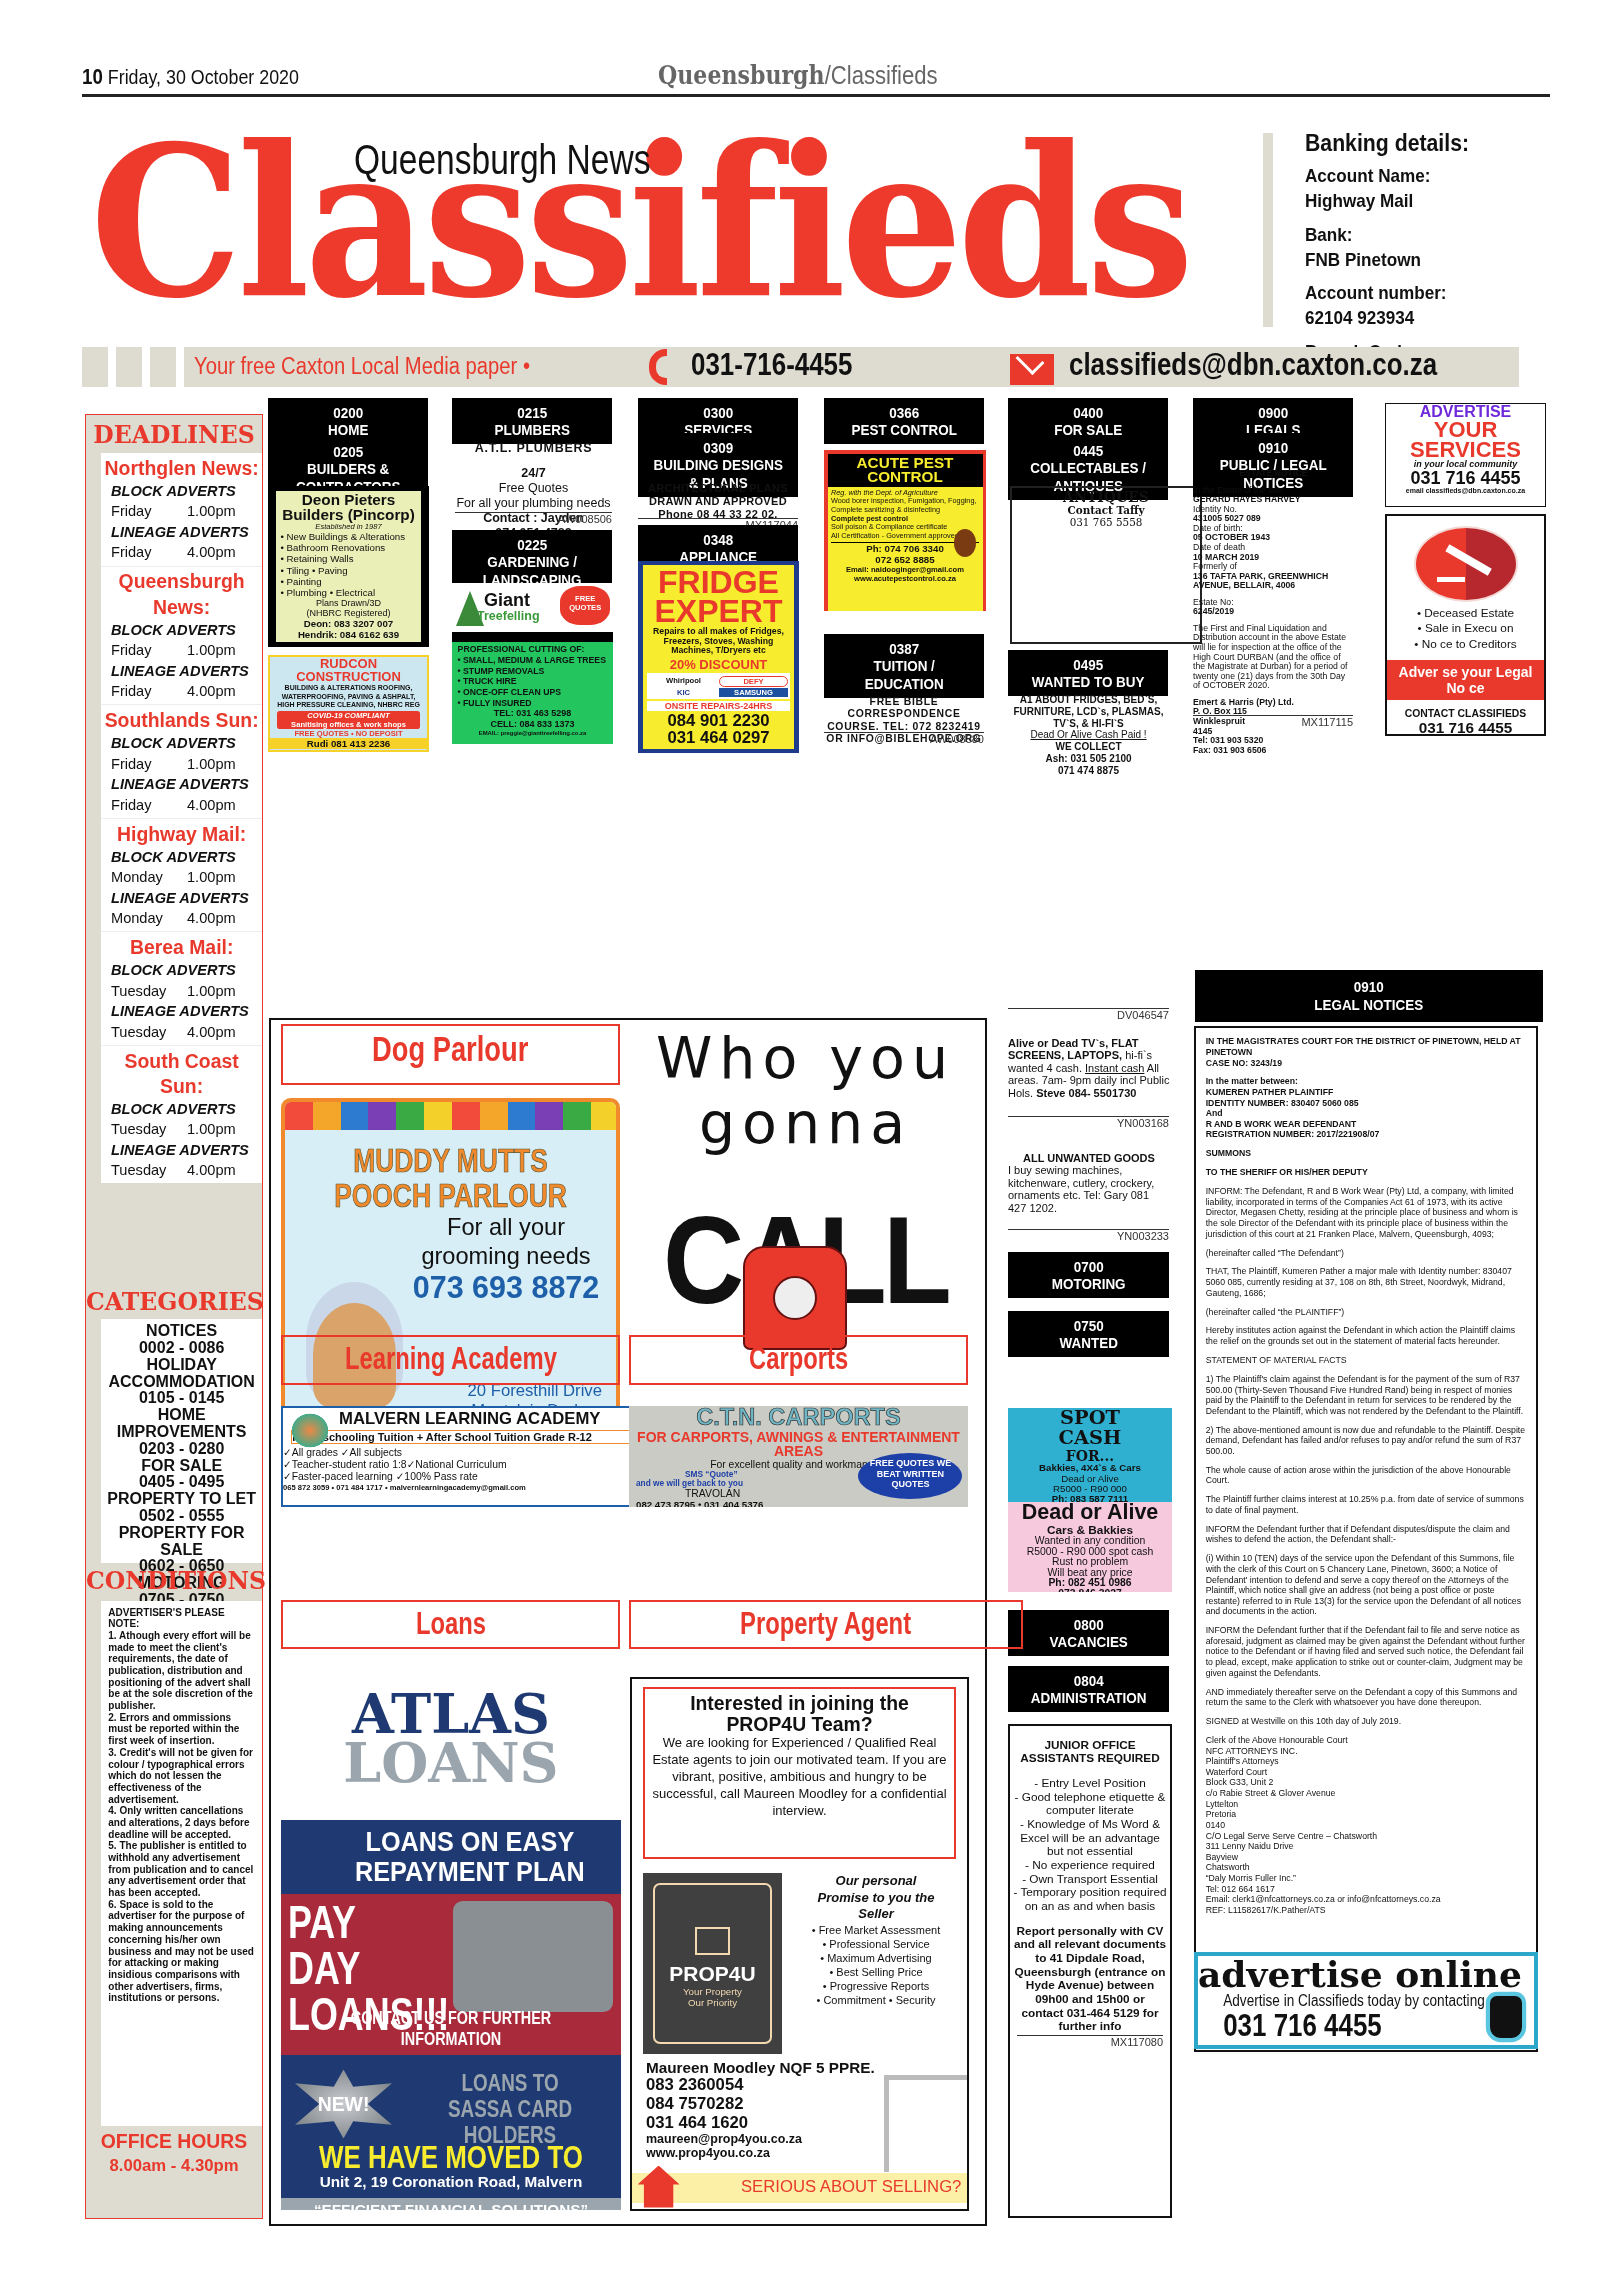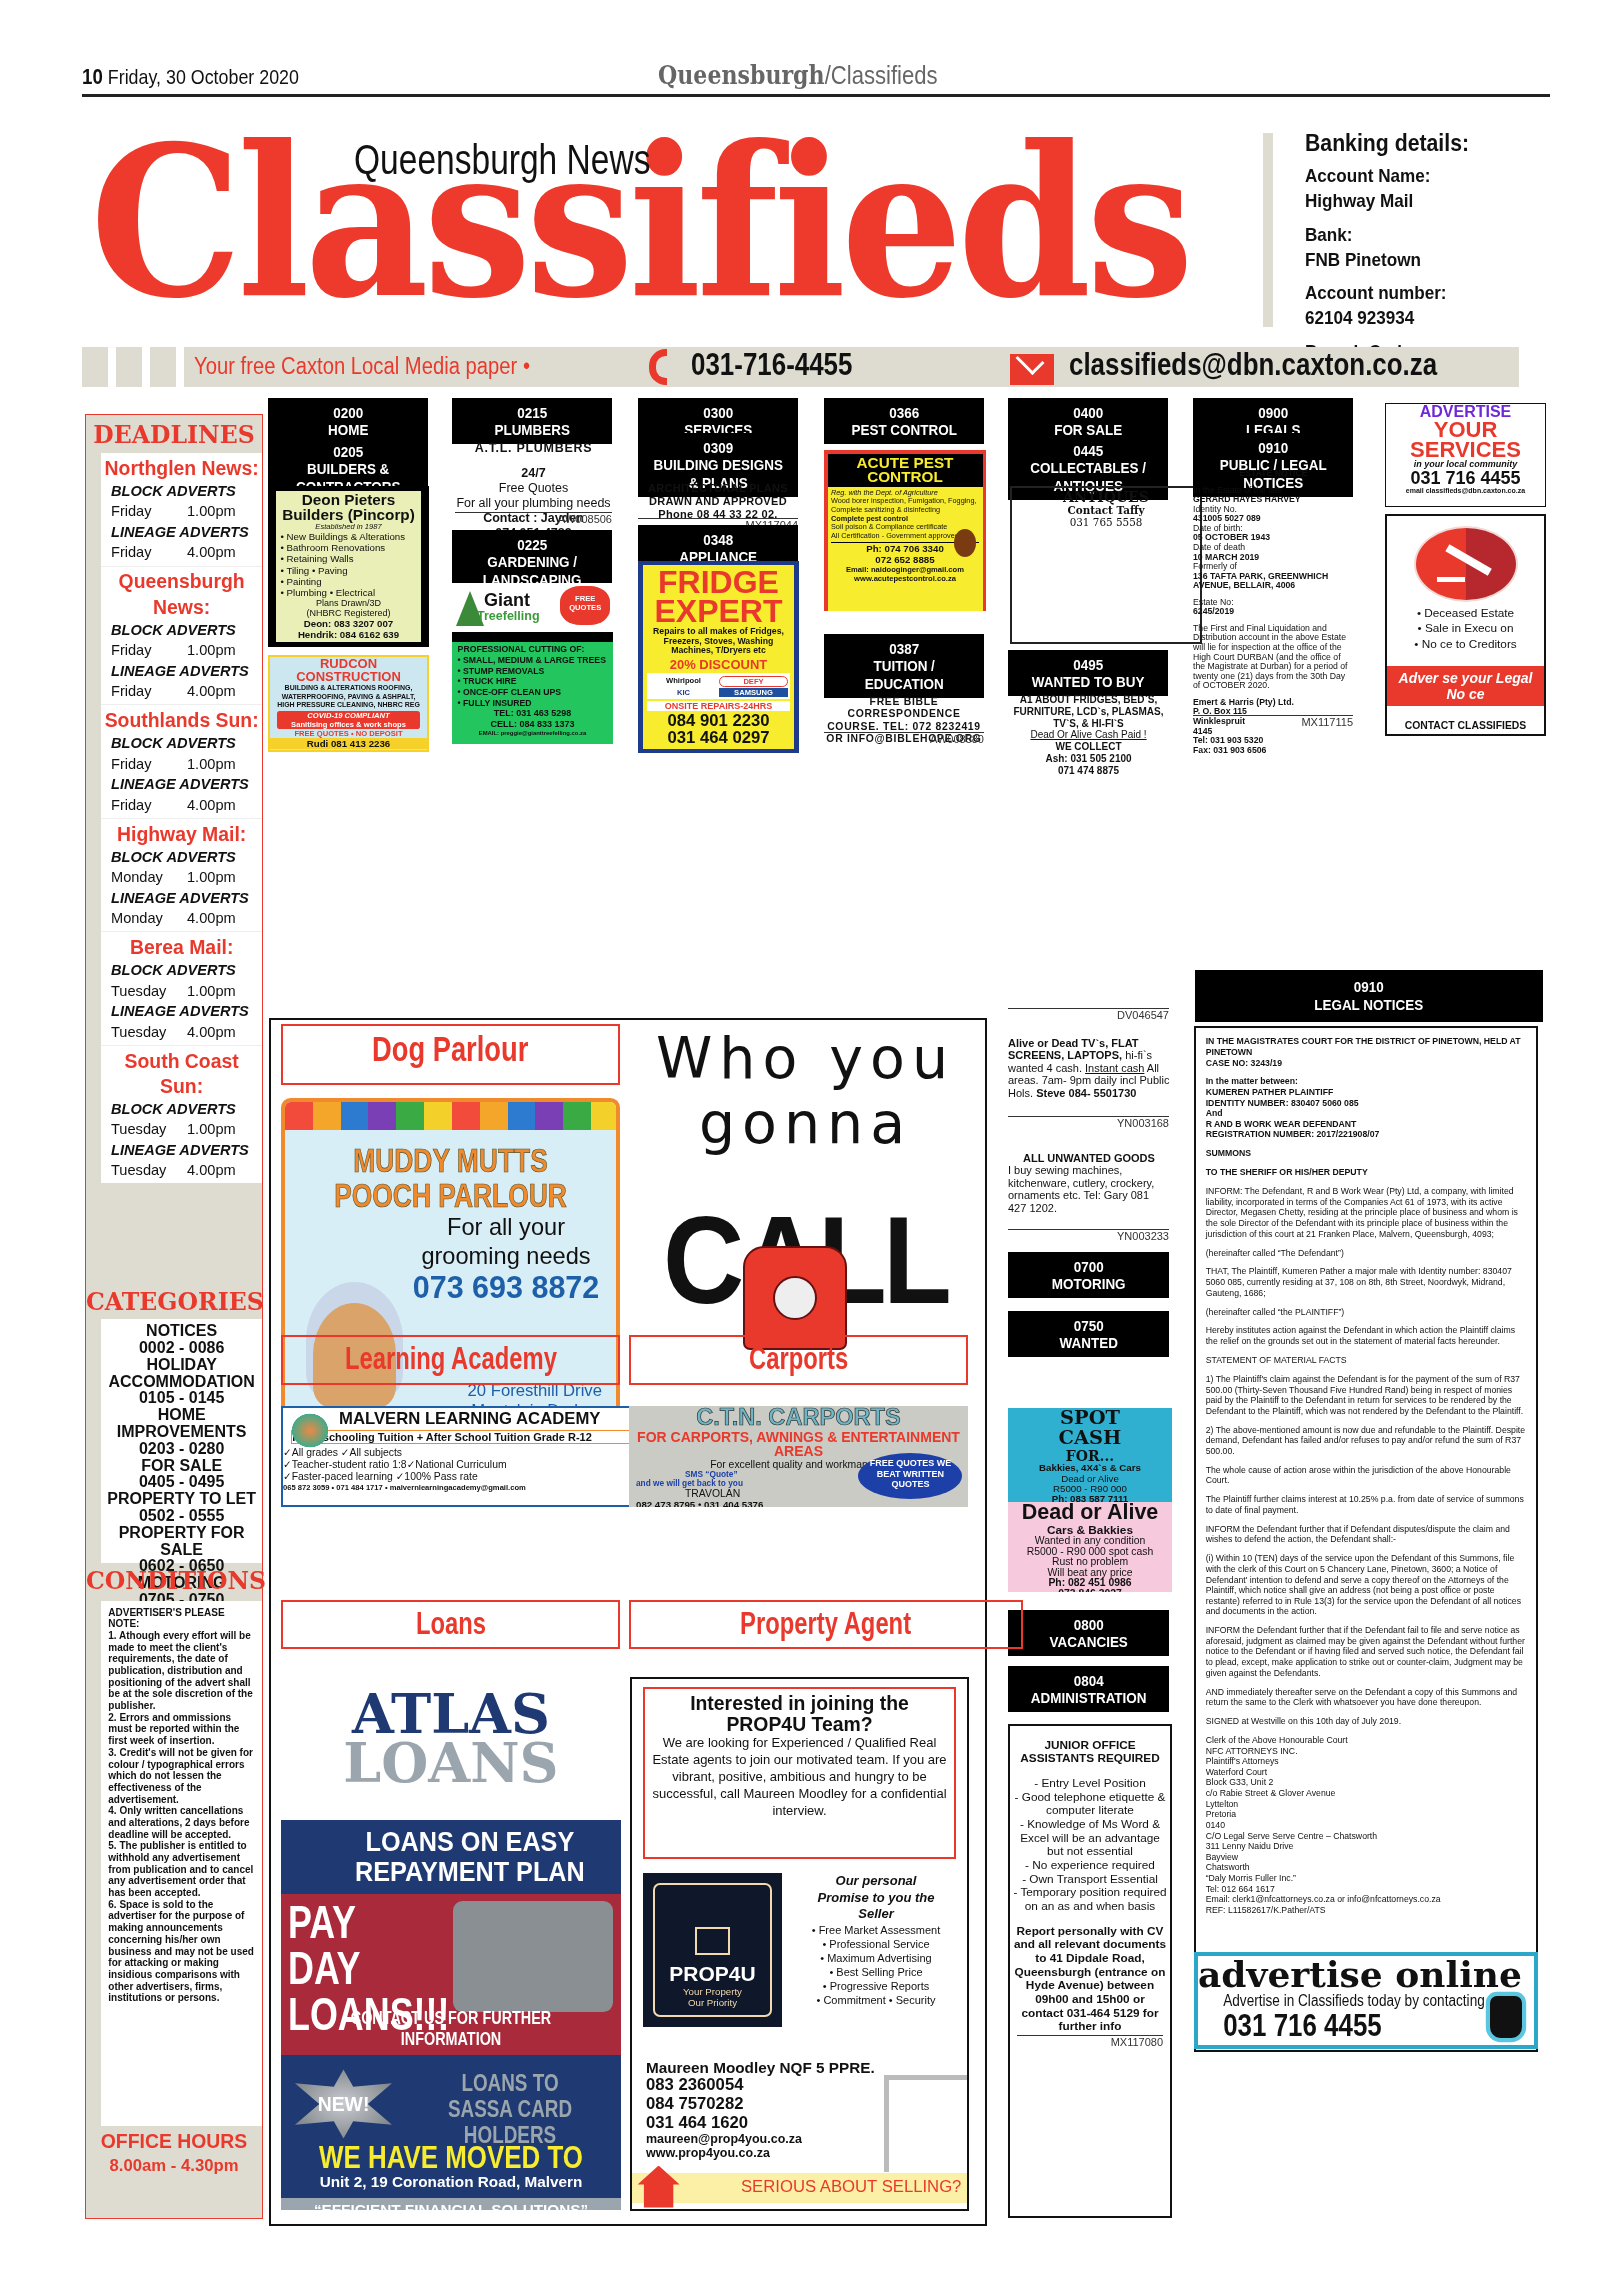--- a/index.html
+++ b/index.html
@@ -444,21 +444,21 @@
 <div class="box" style="left:1385px;top:514px;width:161px;height:222px;border:2.8px solid #111;text-align:center">
   <div style="margin:9.7px auto 4.2px;width:104px;height:76px;border-radius:50%;background:linear-gradient(90deg,#e8392c 50%,#b7282e 50%);border:2.8px solid #f3d9d6;position:relative">
     <div style="position:absolute;left:28px;top:28px;width:49px;height:8.3px;background:#fff;transform:rotate(30deg)"></div>
     <div style="position:absolute;left:21px;top:49px;width:28px;height:5.6px;background:#fff"></div>
   </div>
   <div style="font-size:11.8px;line-height:1.3">
       <div>• Deceased Estate</div>
       <div>• Sale in Execu  on</div>
       <div>• No  ce to Creditors</div>
     </div>
-  <div style="background:#e8392c;color:#fff;font-style:italic;font-weight:bold;font-size:14px;padding:4.2px 2.8px;margin:14px 0">Adver  se your Legal No  ce</div>
+  <div style="background:#e8392c;color:#fff;font-weight:bold;font-size:14px;padding:4.2px 2.8px;margin:8px 0">Adver  se your Legal No  ce</div>
   <div style="font-weight:bold;font-size:10.4px">CONTACT CLASSIFIEDS</div>
   <div style="font-weight:bold;font-size:15.3px">031 716 4455</div>
 </div>
 
 <div class="hdr" style="left:1195px;top:970px;width:348px;padding:8.3px">
     <span>0910</span>
     <span>LEGAL NOTICES</span>
   </div>
 
 <div class="legal" style="left:1194px;top:1026px;width:344px;height:1026px;border:2.1px solid #111;padding:8.3px 9.7px">
@@ -587,21 +587,21 @@
   <div style="font-weight:bold;font-size:15.3px">Unit 2, 19 Coronation Road, Malvern</div>
   <div style="background:#9aa5ad;font-weight:900;font-size:15.3px;margin-top:7px;padding:2.8px">“EFFICIENT FINANCIAL SOLUTIONS”</div>
 
 </div>
 
 <div class="box" style="left:630px;top:1677px;width:339px;height:534px;border:2.1px solid #111;background:#fff">
   <div style="margin:8.3px 11px;border:2.1px solid #e8392c;text-align:center;padding:4.2px;height:172px">
     <div style="font-weight:900;font-size:19.4px;line-height:1.08">Interested in joining the PROP4U Team?</div>
     <div style="font-size:13px;line-height:1.3">We are looking for Experienced / Qualified Real Estate agents to join our motivated team. If you are vibrant, positive, ambitious and hungry to be successful, call Maureen Moodley for a confidential interview.</div>
   </div>
-  <div style="position:absolute;left:11px;top:194px;width:139px;height:154px;background:#0f172a;padding:9.7px">
+  <div style="position:absolute;left:11px;top:194px;width:139px;height:181px;background:#404040;padding:9.7px">
     <div style="border:2.1px solid #f3d9b0;border-radius:7px;height:100%;text-align:center;color:#fff;padding-top:42px">
       <div style="width:35px;height:28px;border:2.1px solid #f3d9b0;margin:0 auto 7px"></div>
       <div style="font-size:21px;font-weight:bold">PROP4U</div>
       <div style="font-size:9.7px;color:#f3d9b0;width:76px;margin:0 auto">Your Property Our Priority</div>
     </div>
   </div>
   <div style="position:absolute;left:153px;top:194px;width:182px;text-align:center;font-size:11px;line-height:1.28">
     <div style="font-weight:bold;font-style:italic;font-size:13px;width:118px;margin:0 auto">Our personal Promise to you the Seller</div>
     <div>• Free Market Assessment</div>
       <div>• Professional Service</div>

